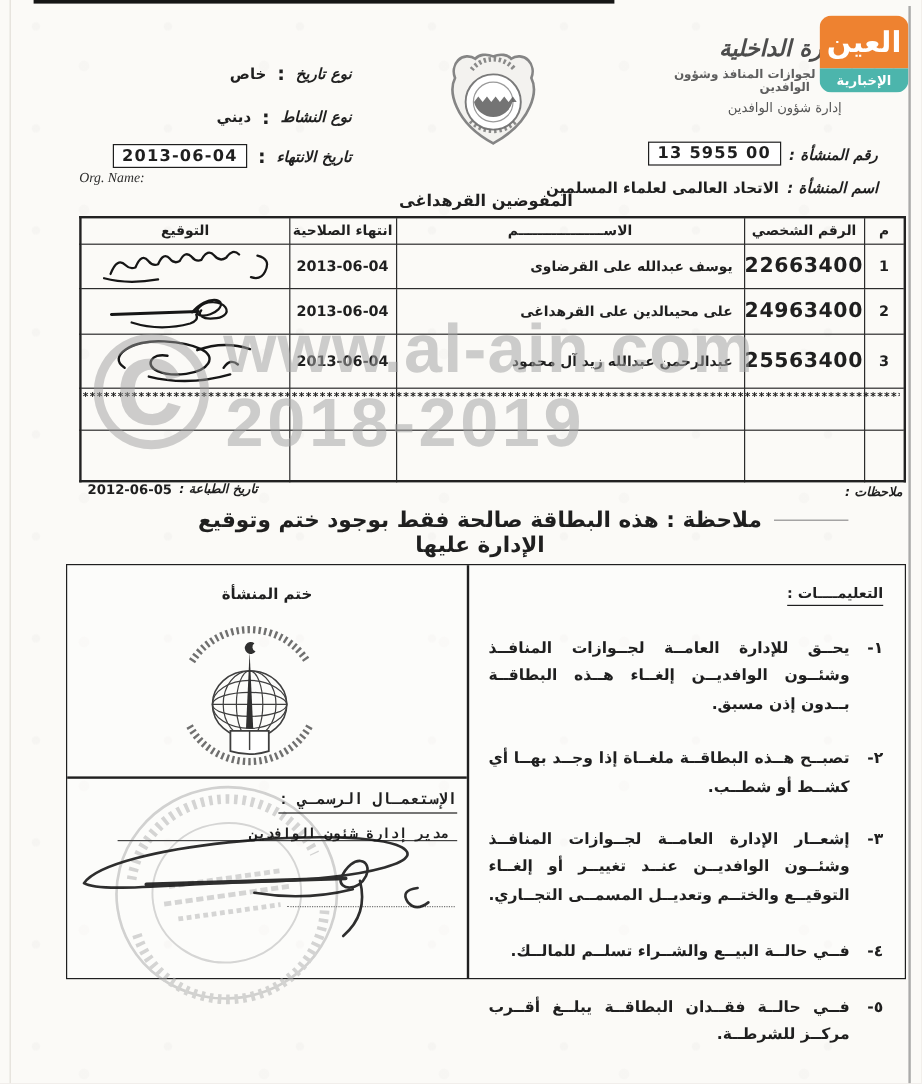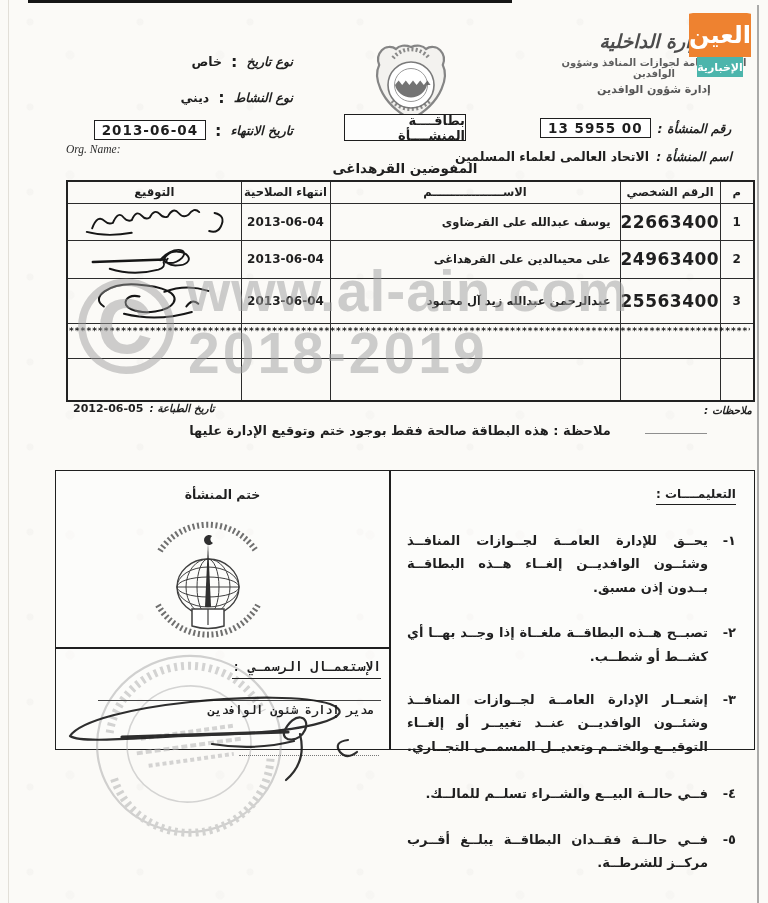--- a/index.html
+++ b/index.html
@@ -15,31 +15,31 @@
     background-size:110px 85px, 150px 120px;
   }
 
   
   .scan-top { position:absolute; left:28px; top:0; width:484px; height:3px; background:#161616; }
   .scan-right { position:absolute; left:757px; top:5px; width:2px; height:898px; background:#8f8f8f; opacity:.75; }
   .scan-left { position:absolute; left:8px; top:0; width:1px; height:903px; background:#e2dfd8; }
 
   
   .alain-logo { position:absolute; left:683px; top:13px; width:74px; height:64px;
-    border-radius:10px; overflow:hidden; z-index:25; display:flex; flex-direction:column;align-items:center; }
+    border-radius:10px; overflow:hidden; z-index:25; display:flex; flex-direction:column; }
   .alain-top { flex:1; background:#ee8230; display:flex; align-items:center; justify-content:center; }
   .alain-top span { color:#fff; font-weight:bold; font-size:24px; line-height:1; }
   .alain-band { height:20px; background:#4cb5ac; display:flex; align-items:center; justify-content:center; }
   .alain-band span { color:#fff; font-size:11px; font-weight:bold; }
 
   
   .ministry { position:absolute; left:548px; top:30px; width:212px; text-align:center; direction:rtl; z-index:2; }
   .ministry .l1 { font-size:19px; font-weight:bold; font-style:italic; color:#4c4c4c; letter-spacing:1px; }
   .ministry .l2 { font-size:10px; color:#5e5e5e; margin-top:5px; font-weight:bold; }
-  .ministry .l3 { font-size:11px; color:#565656; margin-top:4px; font-weight:bold; }
+  .ministry .l3 { font-size:11px; color:#565656; margin-top:4px; font-weight:normal; }
   .ministry .l4 { font-size:12.5px; color:#1d1d1d; margin-top:6px; font-weight:bold; }
 
   .org-number-row { position:absolute; left:540px; top:118px; direction:rtl; display:flex; align-items:center; gap:7px; }
   .org-name-row   { position:absolute; left:455px; top:149px; direction:rtl; display:flex; align-items:center; gap:7px; }
   .field-label { font-weight:bold; font-style:italic; font-size:12.5px; white-space:nowrap; }
   .boxed-value { border:1.6px solid #1f1f1f; padding:1px 7px; font-weight:bold; font-size:13.5px;
     letter-spacing:1px; direction:ltr; unicode-bidi:embed; background:#fff; }
   .plain-value { font-weight:bold; font-size:12.5px; white-space:nowrap; }
 
   
@@ -72,39 +72,39 @@
     overflow:hidden; white-space:nowrap; font-size:9px; font-weight:bold;
     letter-spacing:1.1px; color:#1c1c1c; z-index:2; }
 
   
   .notes-label { position:absolute; right:16px; top:404px; font-size:10.5px; font-weight:bold;
     font-style:italic; direction:rtl; }
   .print-date { position:absolute; left:73px; top:402px; direction:rtl; display:flex; gap:6px;
     font-size:10.5px; font-weight:bold; }
   .print-date .fd { direction:ltr; unicode-bidi:embed; font-size:11px; }
   .validity-note { position:absolute; left:150px; top:423px; width:500px; text-align:center;
-    font-weight:bold; font-size:13px; direction:rtl; }
+    font-weight:bold; font-size:18px; direction:rtl; }
   .note-dash { position:absolute; left:645px; top:433px; width:62px; height:1px; background:#8f8f8f; }
 
   
-  .bottom-box { position:absolute; left:55px; top:470px; width:700px; height:280px;
+  .bottom-box { position:absolute; left:55px; top:470px; width:700px; height:346px;
     border:1.7px solid #1f1f1f; background:rgba(255,255,255,.35); }
   .v-divider { position:absolute; left:333px; top:0; width:1.5px; height:100%; background:#1f1f1f; }
   .h-divider { position:absolute; left:0; top:176px; width:333px; height:1.5px; background:#1f1f1f; }
 
   .stamp-pane { position:absolute; left:0; top:0; width:333px; height:176px; }
   .stamp-label { position:absolute; left:0; top:16px; width:333px; text-align:center;
     font-weight:bold; font-size:12.5px; direction:rtl; }
   .org-stamp { position:absolute; left:90px; top:48px; width:124px; height:126px; }
 
   .official-pane { position:absolute; left:0; top:177px; width:333px; height:217px;font-family:Liberation Mono, monospace; }
   .official-label { position:absolute; right:8px; top:11px; font-weight:bold; font-size:13px;
     direction:rtl; border-bottom:1.6px solid #1f1f1f; padding-bottom:3px; }
   .official-rule { position:absolute; right:8px; left:42px; top:52px; height:1px; background:#444; }
-  .director-label { position:absolute; right:15px; top:55px; font-weight:bold; font-size:11.5px; direction:rtl; }
+  .director-label { position:absolute; right:15px; top:39px; font-weight:bold; font-size:11.5px; direction:rtl; }
   .dotted-line { position:absolute; right:10px; width:140px; top:107px; border-top:1.6px dotted #777; }
   .official-stamp { position:absolute; left:8px; top:-16px; width:250px; height:235px; }
   .official-sig { position:absolute; left:4px; top:26px; width:325px; height:135px; z-index:3; }
 
   .inst-pane { position:absolute; left:335px; top:0; width:365px; height:394px;
     padding:12px 20px 0 16px; direction:rtl; }
   .inst-title { display:inline-block; font-weight:bold; font-size:12px;
     border-bottom:1.6px solid #1f1f1f; padding-bottom:3px; }
   .inst-item { display:flex; gap:6px; direction:rtl; }
   .inst-num { font-weight:bold; font-size:13px; flex:0 0 22px; line-height:1.8; }
@@ -156,23 +156,20 @@
 
   <svg class="emblem" viewBox="0 0 78 80">
     <path d="M39 3 C33 0.5 27 1.5 24 5 C20 2 13.5 2.2 9.8 6.2 C6 10.2 5.2 16 7.2 21 C4.2 27 4.5 36 8.5 45 C13.5 56.5 24 67.5 39 75.5 C54 67.5 64.5 56.5 69.5 45 C73.5 36 73.8 27 70.8 21 C72.8 16 72 10.2 68.2 6.2 C64.5 2.2 58 2 54 5 C51 1.5 45 0.5 39 3 Z" fill="#f3f2ef" stroke="#858585" stroke-width="2.2"></path>
     <path d="M21 14 A23 23 0 0 1 57 14" fill="none" stroke="#6f6f6f" stroke-width="4" stroke-dasharray="2 2.2" opacity=".8"></path>
     <circle cx="39" cy="41" r="23" fill="#ffffff" stroke="#7a7a7a" stroke-width="1.6"></circle>
     <circle cx="39" cy="41" r="16.5" fill="#fff" stroke="#9a9a9a" stroke-width="1"></circle>
     <path d="M23 41 l3.6 -4.5 3.6 4.5 3.6 -4.5 3.6 4.5 3.6 -4.5 3.6 4.5 3.6 -4.5 3.6 4.5 3.6 -4.5 3.2 4.5 L55 41 A16.5 16.5 0 0 1 23 41 Z" fill="#5c5c5c" opacity=".85"></path>
     <path d="M20 57 A26 26 0 0 0 58 57" fill="none" stroke="#6f6f6f" stroke-width="3.4" stroke-dasharray="2 2.4" opacity=".8"></path>
   </svg>
 
-  <div class="card-title-box">
-    <span>بطاقــــة المنشــــأة</span>
-  </div>
 
   <div class="lfield" style="top:52px;">
     <span class="field-label">نوع تاريخ</span>
     <span class="sep">:</span>
     <span class="plain-value">خاص</span>
   </div>
   <div class="lfield" style="top:88px;">
     <span class="field-label">نوع النشاط</span>
     <span class="sep">:</span>
     <span class="plain-value">ديني</span>

